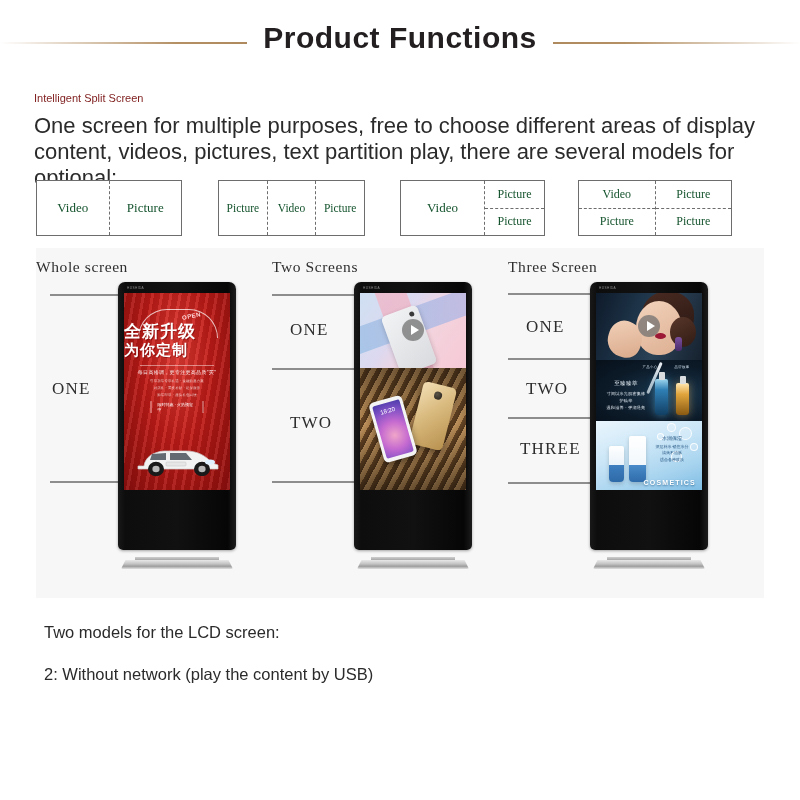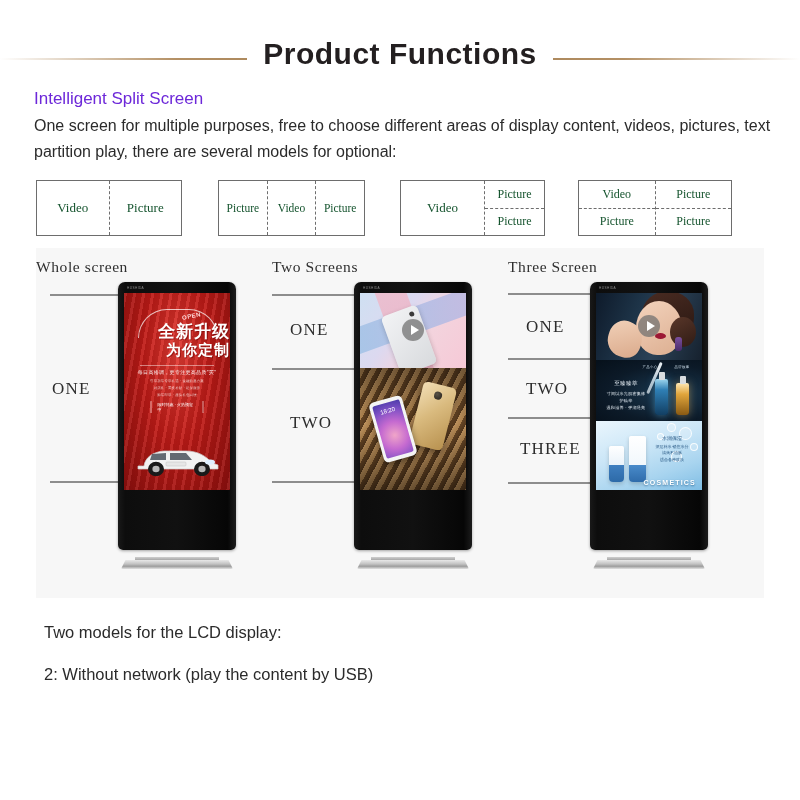--- a/index.html
+++ b/index.html
@@ -12,21 +12,21 @@
     height: 800px;
     position: relative;
     overflow: hidden;
     font-family: "Liberation Sans", sans-serif;
     color: #231f20;
   }
 
   
   .header {
     position: absolute;
-    left: 0; top: 16px;
+    left: 0; top: 0;
     width: 724px; height: 78px;
   }
   .header-rule {
     position: absolute;
     left: 0; top: 42px;
     width: 800px; height: 2px;
     background: linear-gradient(to right,
         rgba(190,150,100,0) 0%,
         rgba(176,138,92,0.95) 22%,
         rgba(160,124,80,1) 50%,
@@ -50,26 +50,26 @@
     display: inline-block;
   }
 
   
   .intro {
     position: absolute;
     left: 34px; top: 86px;
     width: 750px;
   }
   .intro-head {
-    font-size: 17px;
+    font-size: 11px;
     line-height: 25px;
-    color: #6d28d9;
+    color: #7f1d1d;
   }
   .intro-body {
-    font-size: 16px;
+    font-size: 22px;
     line-height: 26px;
     color: #2b2b2b;
     margin-top: 2px;
     width: 745px;
   }
 
   
   .modes {
     position: absolute;
     left: 0; top: 180px;
@@ -249,21 +249,21 @@
     left: 14px; top: 16px;
     width: 78px; height: 28px;
     border: 1.6px solid rgba(255,255,255,0.72);
     border-bottom: none;
     border-radius: 40px 40px 0 0;
   }
   .ad-car .cn-line1,
   .ad-car .cn-line2 {
     position: absolute;
     width: 100%;
-    text-align: right;
+    text-align: left;
     color: #ffffff;
     font-weight: bold;
     font-family: "DejaVu Sans", sans-serif;
     text-shadow: 1px 1px 0 rgba(110,0,0,0.55);
   }
   .ad-car .cn-line1 { top: 27px; font-size: 17px; letter-spacing: 1px; }
   .ad-car .cn-line2 { top: 48px; font-size: 15px; letter-spacing: 1px; }
   .ad-car .open-tag {
     position: absolute;
     left: 58px; top: 20px;
@@ -798,15 +798,15 @@
       <div class="stand">
         <div class="stand-top"></div>
         <div class="stand-base"></div>
       </div>
     </div>
   </div>
 
 </div>
 
 <div class="notes">
-  <div class="note">Two models for the LCD display:</div>
+  <div class="note">Two models for the LCD screen:</div>
   <div class="note">2: Without network (play the content by USB)</div>
 </div>
 
 </body></html>

